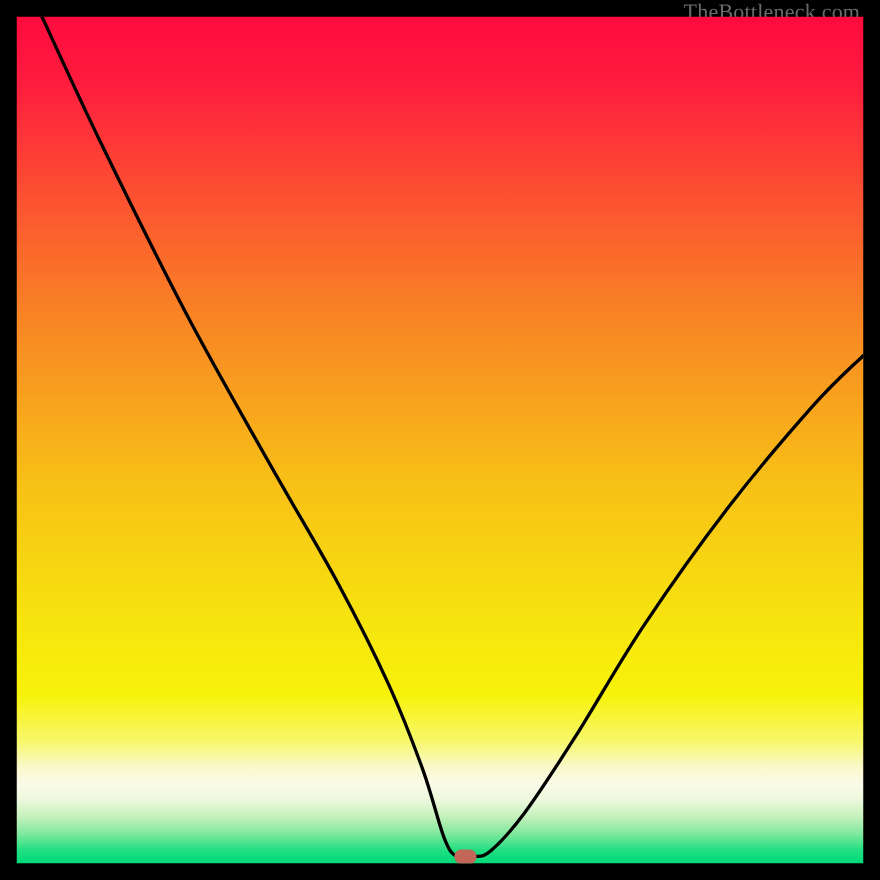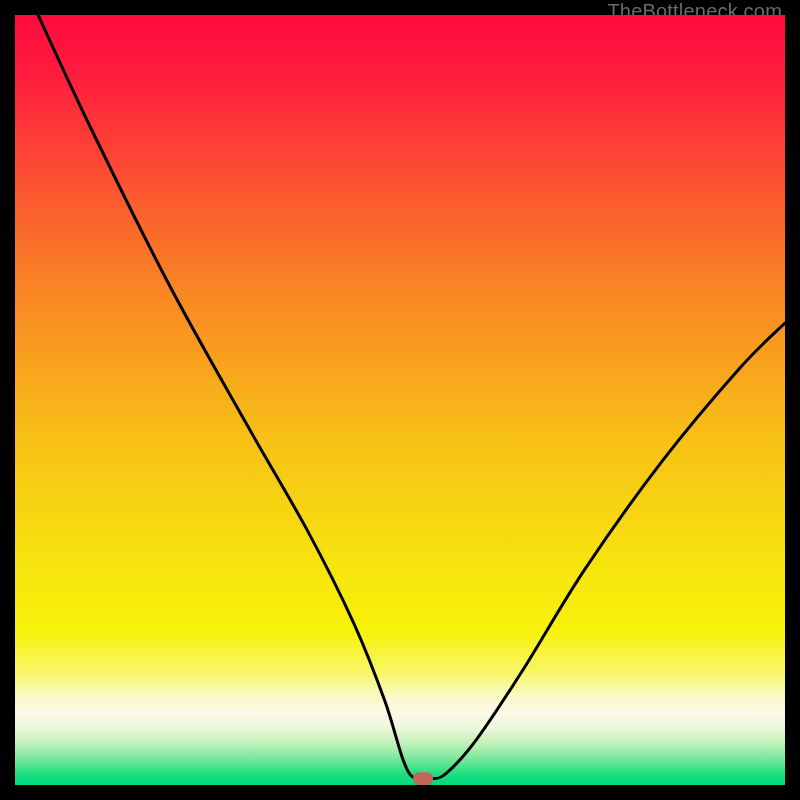--- a/index.html
+++ b/index.html
@@ -20,21 +20,21 @@
     position: absolute;
     left: 15px;
     top: 15px;
     width: 770px;
     height: 770px;
   }
   .watermark {
     position: absolute;
     top: 0px;
     right: 18px;
-    font-family: Liberation Sans, sans-serif;
+    font-family: Liberation Serif, serif;
     font-size: 20px;
     color: #6a6a6a;
     letter-spacing: 0.2px;
     user-select: none;
   }
   svg { display: block; }
 </style>
 </head>
 <body>
 

